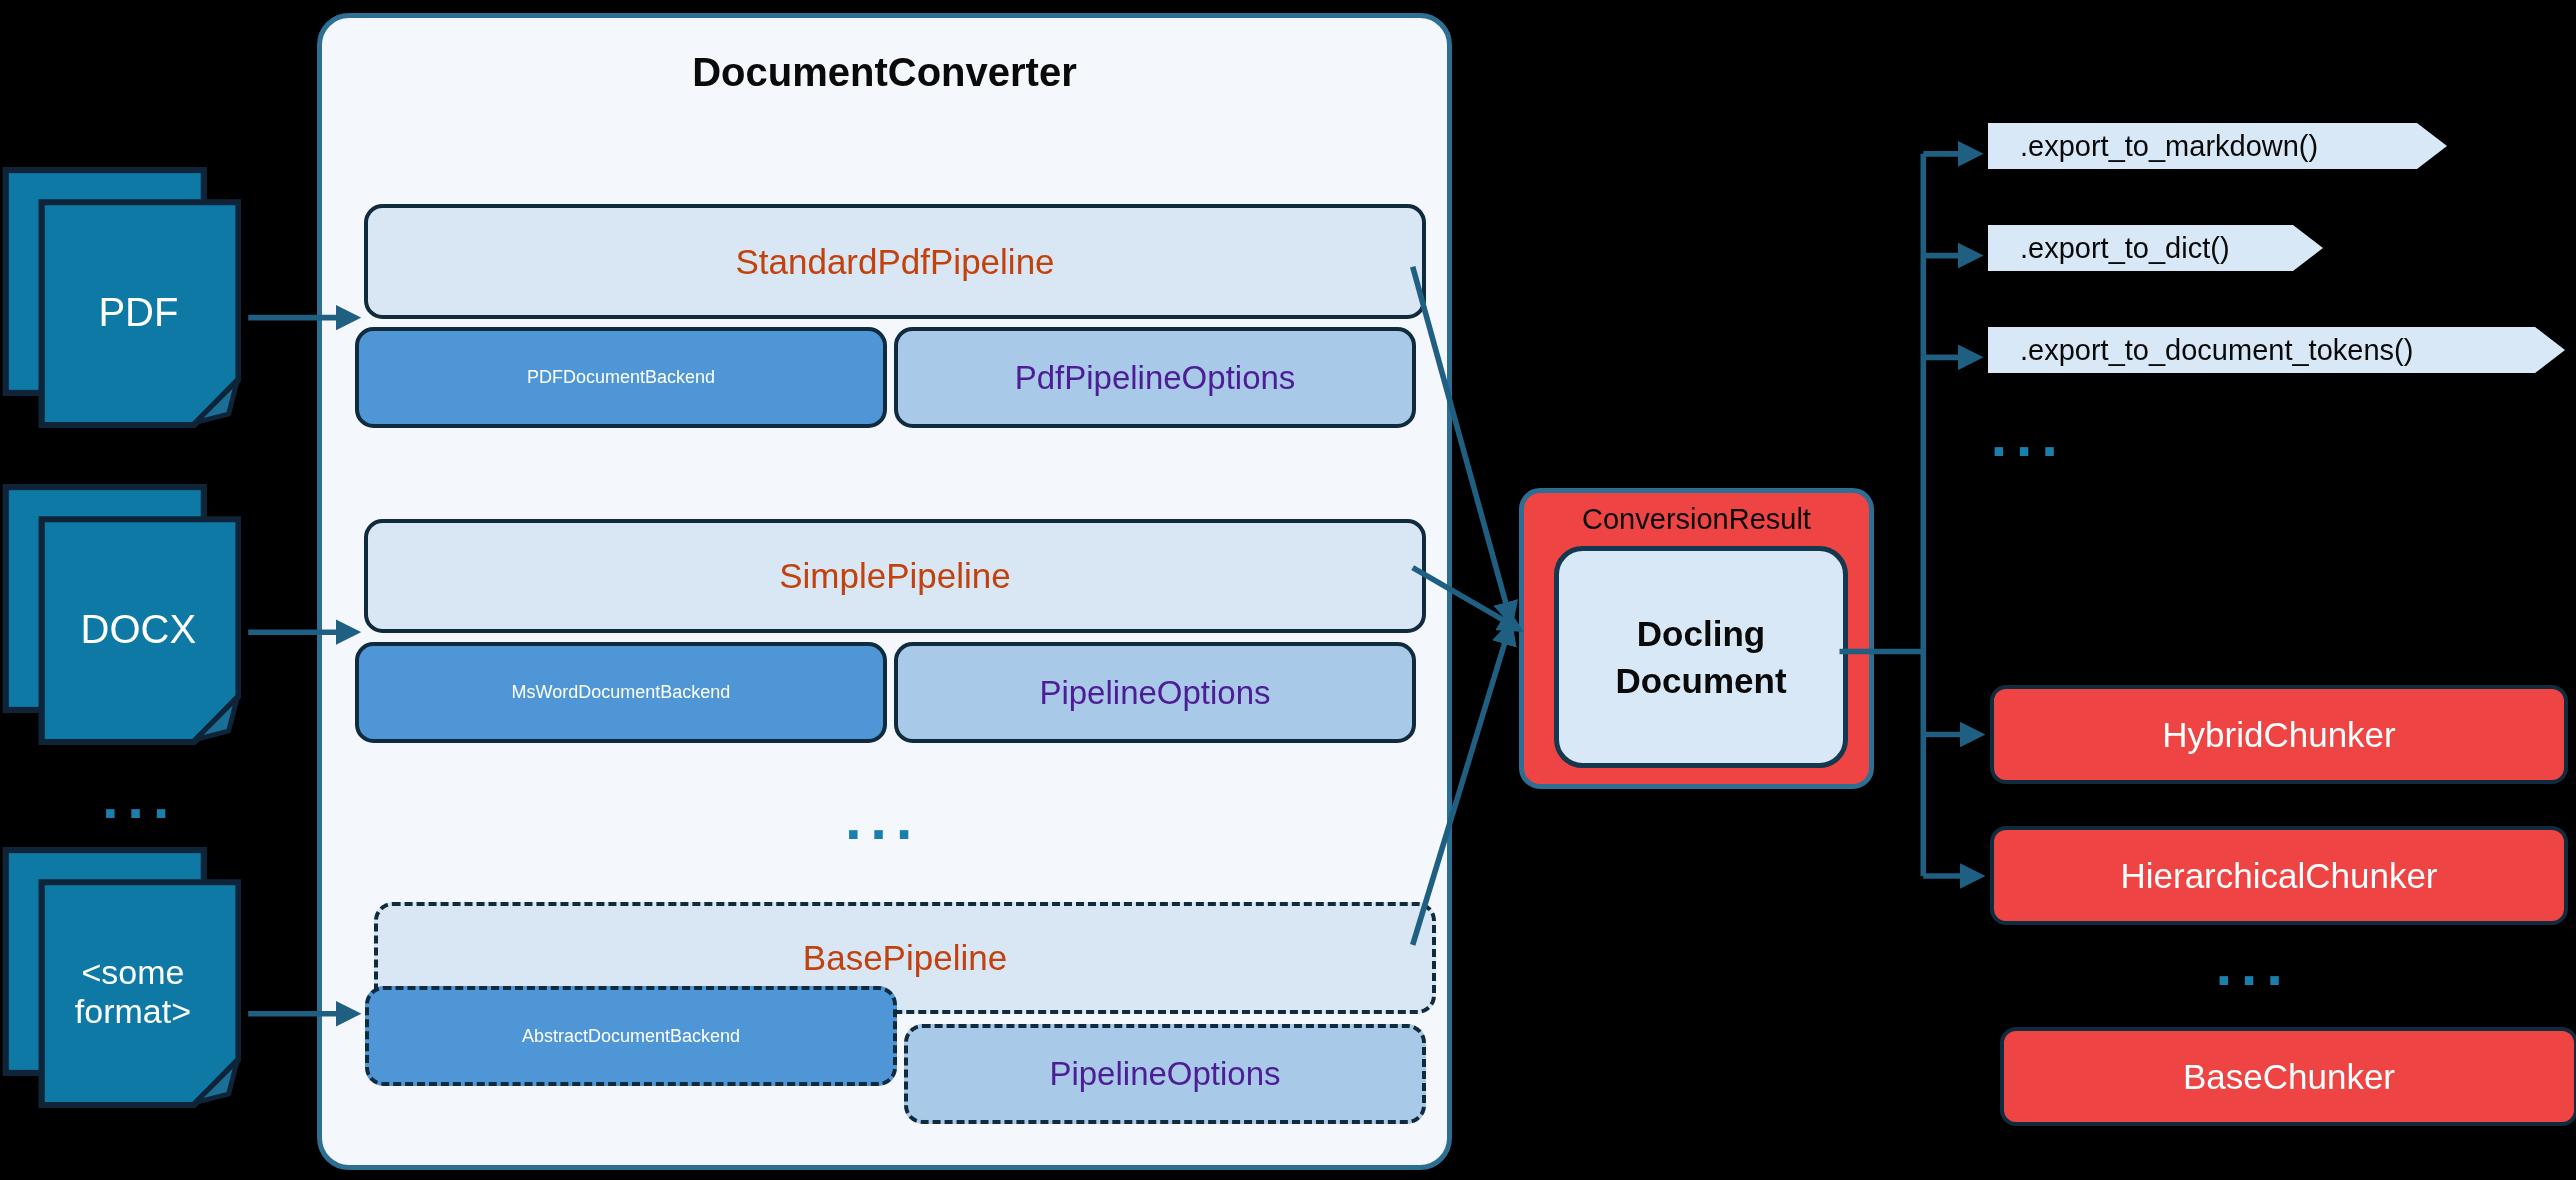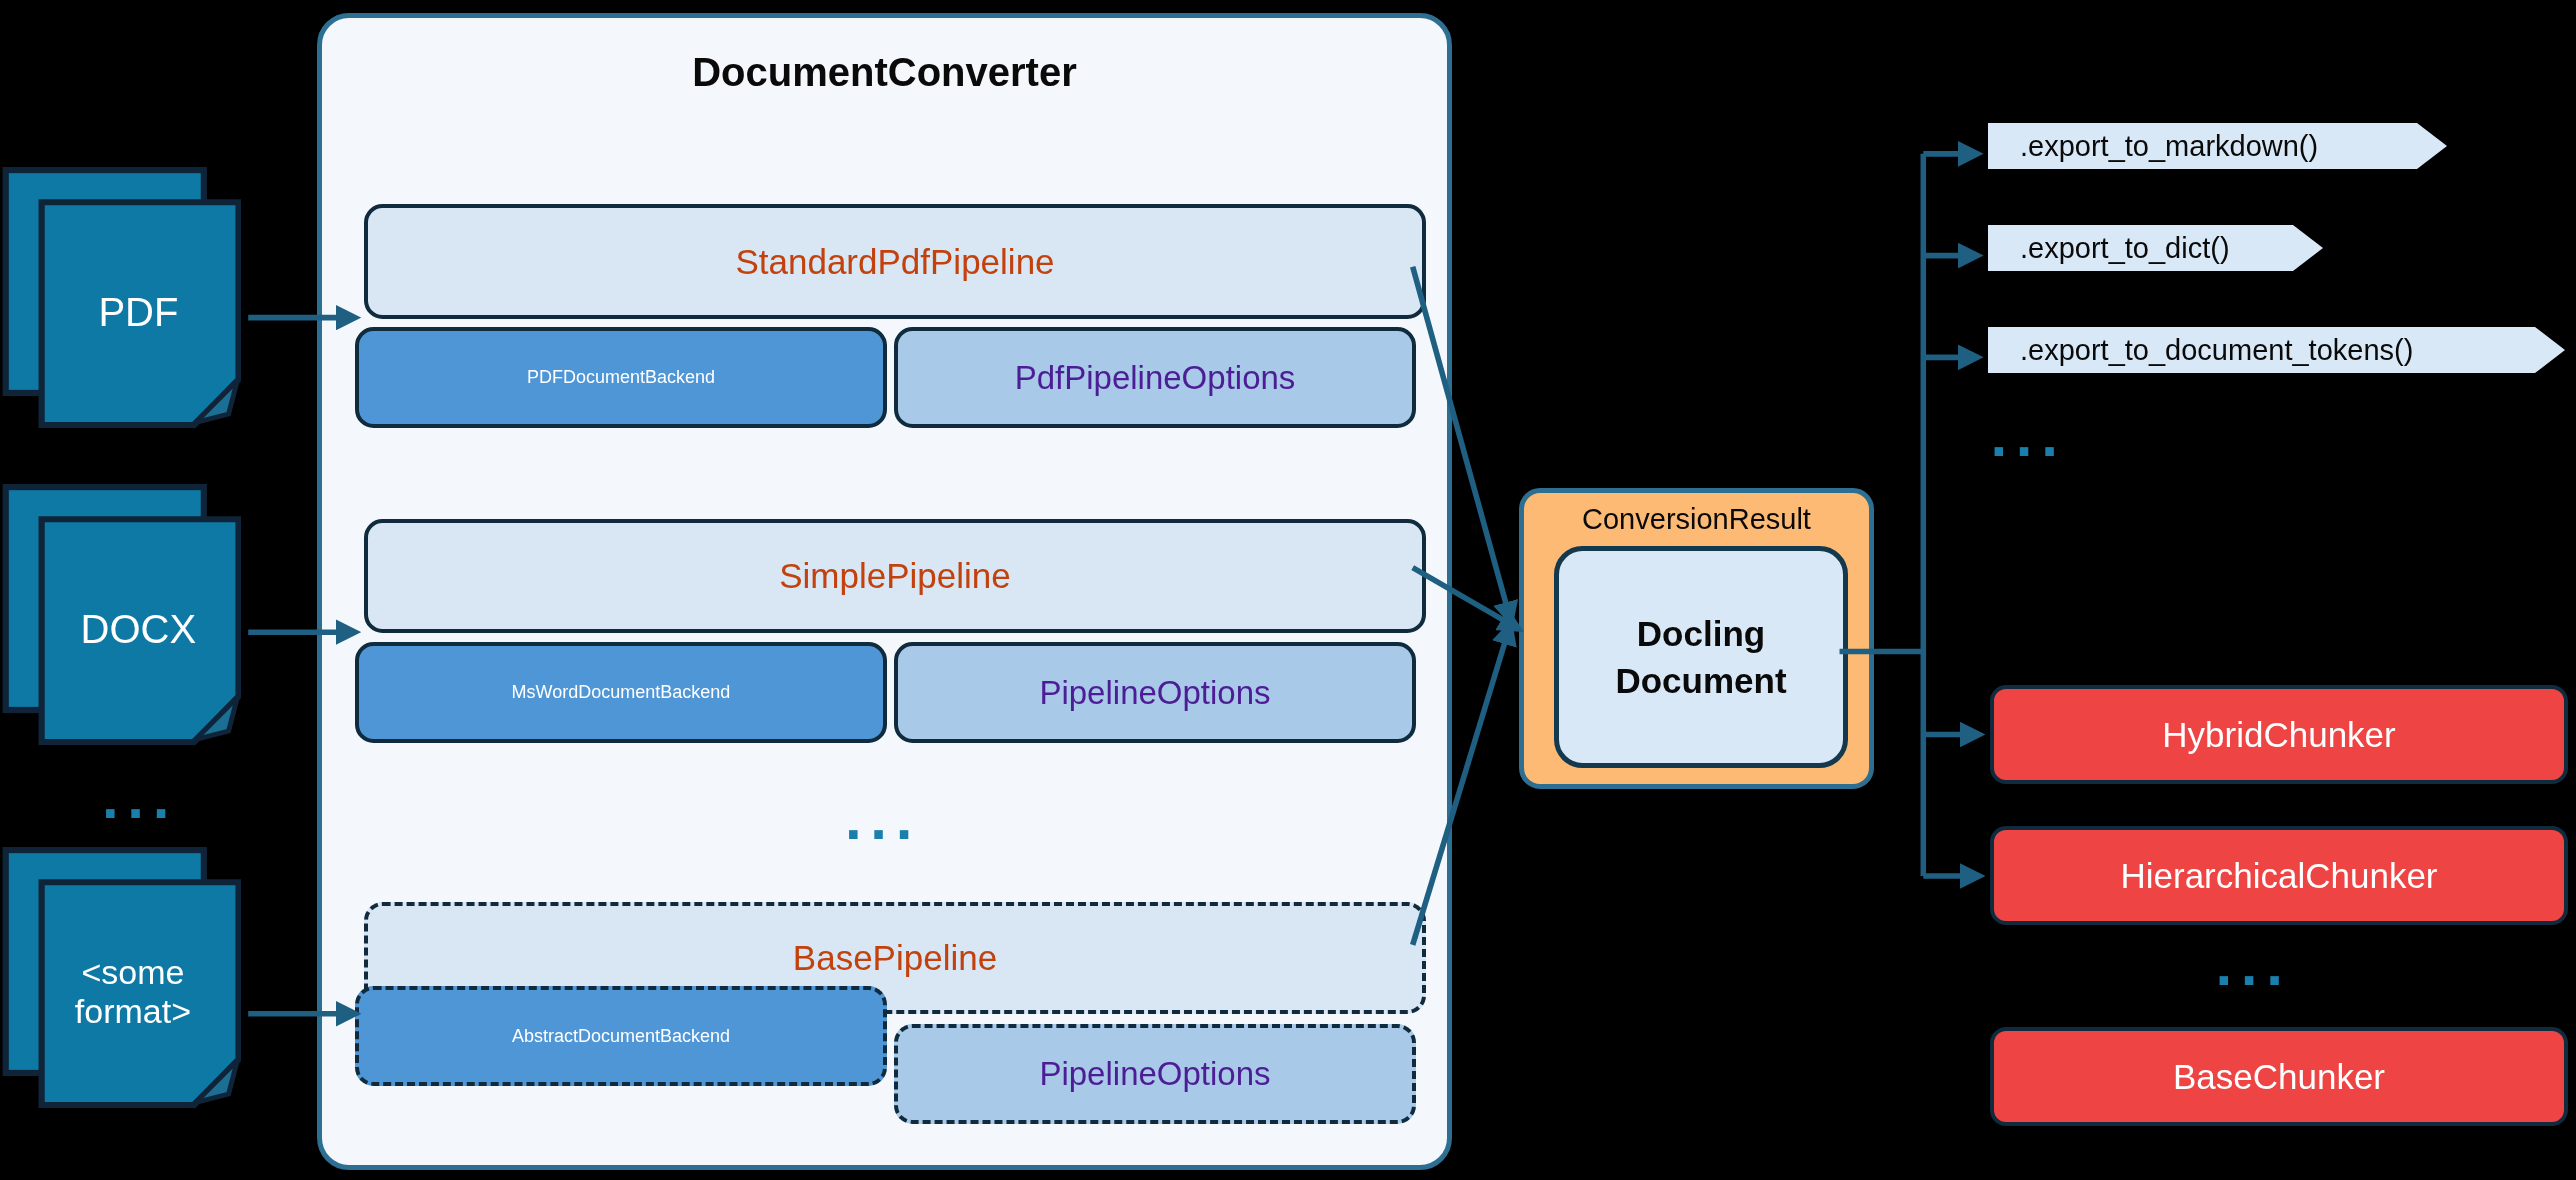--- a/index.html
+++ b/index.html
@@ -23,27 +23,27 @@
 
   .pipe{left:42px;width:1062px;background:#d9e6f4;border:4.3px solid #0f2b3d;border-radius:18.6px;
         box-sizing:border-box;display:flex;align-items:center;justify-content:center;
         font-size:35px;color:#c2410c;text-align:center;}
   .backend{left:33px;width:532px;background:#4f96d7;border:4.3px solid #0f2b3d;border-radius:18.6px;
            box-sizing:border-box;display:flex;align-items:center;justify-content:center;
            font-size:18px;color:#ffffff;}
   .options{left:572px;width:522px;background:#a9c9e9;border:4.3px solid #0f2b3d;border-radius:18.6px;
            box-sizing:border-box;display:flex;align-items:center;justify-content:center;
            font-size:33px;color:#4c1d95;}
-  .dashed{border-style:dashed;}
+  .dashed{border-style:dashed;margin-left:10px;}
 
   .dots{display:flex;align-items:flex-start;justify-content:center;color:#1b7fad;
         font-size:60px;font-weight:bold;letter-spacing:8.7px;line-height:43px;}
 
   
-  .result{left:1519px;top:488px;width:355px;height:301px;background:#fdba74;
+  .result{left:1519px;top:488px;width:355px;height:301px;background:#ef4444;
           border:5px solid #2d6e93;border-radius:21px;box-sizing:border-box;}
   .result-label{left:0;top:10px;width:100%;text-align:center;font-size:29px;color:#0a0a0a;}
   .docling{left:30px;top:53px;width:294px;height:222px;background:#d9e8f7;border:5px solid #14384d;
            border-radius:28.5px;box-sizing:border-box;display:flex;align-items:center;justify-content:center;
            text-align:center;font-size:35px;font-weight:bold;color:#0a0a0a;line-height:1.35;padding:0 36px;}
 
   
   .banner{left:1988px;height:46px;background:#d9e8f7;display:flex;align-items:center;
           font-size:29px;color:#0a0a0a;padding-left:32px;box-sizing:border-box;
           clip-path:polygon(0 0,calc(100% - 30px) 0,100% 50%,calc(100% - 30px) 100%,0 100%);}

